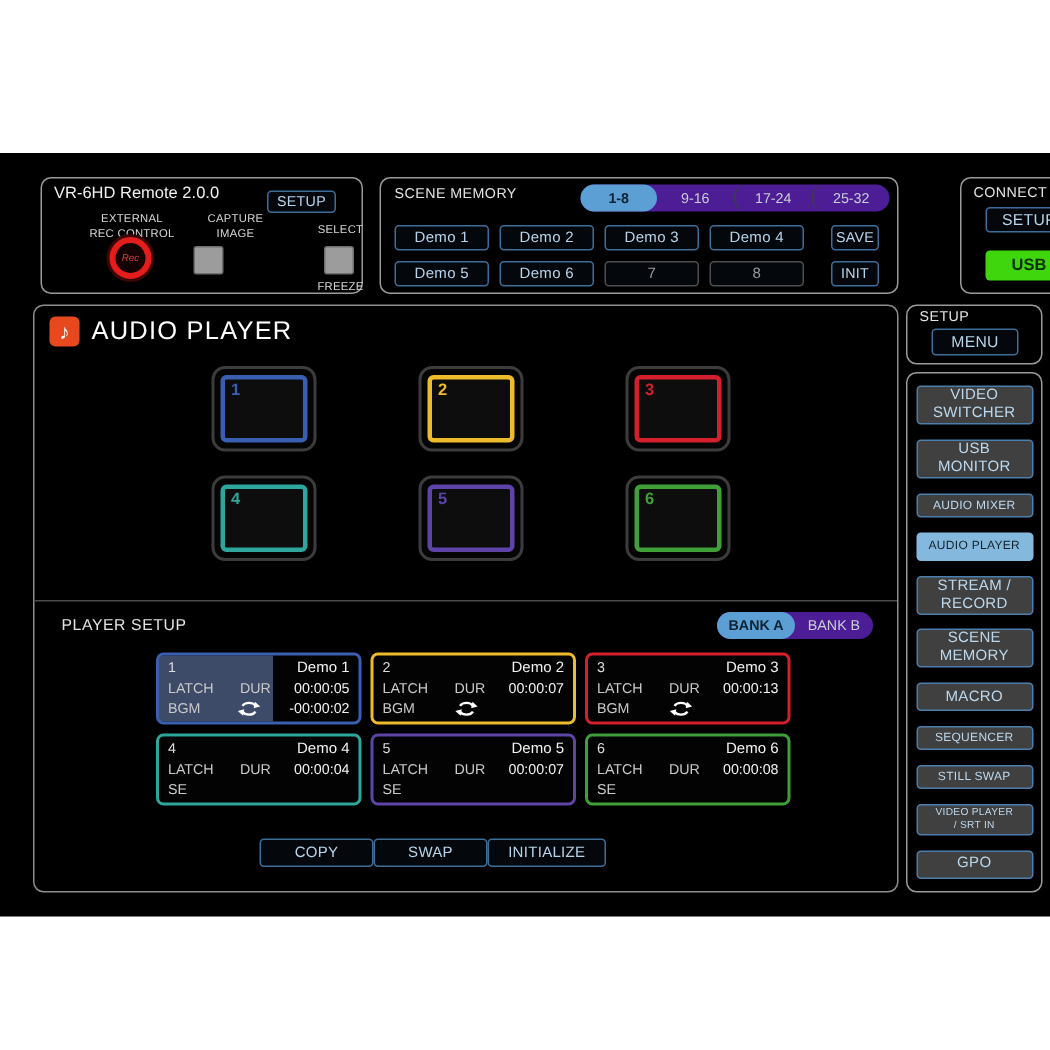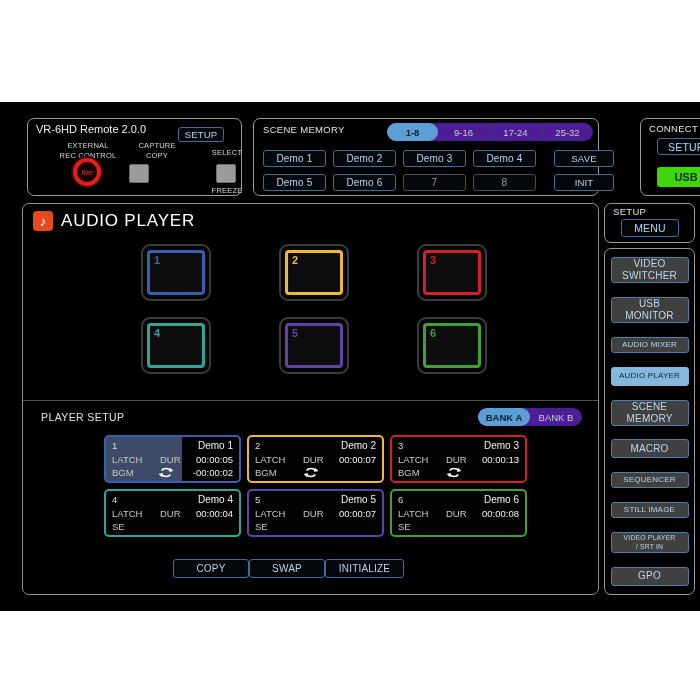--- a/index.html
+++ b/index.html
@@ -32,21 +32,21 @@
   .seg { position:absolute; display:flex; background:#4c1d95; border-radius:9px; height:18px; align-items:center; }
   .scene-seg { right:5px; top:4px; width:206px; }
   .seg-item { flex:1; height:18px; display:flex; align-items:center; justify-content:center;
               font-size:9.5px; color:#c9ced3; border-radius:9px; }
   .seg-item.divided { border-left:1px solid #3c4045; }
   .seg-item.seg-selected { background:var(--accent-blue,#5b9fd4); color:#0d2233; border-left:none; font-weight:bold; }
   .scene-rows { position:absolute; left:9px; top:31px; display:flex; flex-direction:column; gap:7px; }
   .scene-row { display:flex; gap:7px; }
   .scene-slot { width:63px; height:17px; font-size:10px; }
   .scene-slot.empty { border-color:#4e4e4e; color:#999; }
-  .scene-side { width:60px; height:17px; margin-left:11px; font-size:9.5px; }
+  .scene-side { width:32px; height:17px; margin-left:11px; font-size:9.5px; }
 
   
   .connect-panel { left:640px; top:16px; width:91px; height:78px; }
   .connect-setup-btn { position:absolute; left:16px; top:19px; width:58px; height:17px; font-size:10.5px; }
   .usb-btn { position:absolute; left:16px; top:48px; width:58px; height:20px; display:flex; align-items:center;
              justify-content:center; background:var(--usb-green,#3fd60e); color:#063000; font-size:11px;
              border-radius:3px; font-weight:bold; }
   .setup-panel { left:604px; top:101px; width:91px; height:40px; }
   .menu-btn { position:absolute; left:16px; top:15px; width:58px; height:18px; font-size:10.5px; }
 
@@ -108,21 +108,21 @@
 
     <div class="panel device-panel">
       <div class="device-title">VR-6HD Remote 2.0.0</div>
       <div class="bbtn dev-setup-btn">SETUP</div>
       <div class="small-label pre" style="left:14px; top:22px; width:92px;">EXTERNAL
 REC CONTROL</div>
       <div class="rec-btn">
         <span class="rec-text">Rec</span>
       </div>
       <div class="small-label pre" style="left:98px; top:22px; width:62px;">CAPTURE
-COPY</div>
+IMAGE</div>
       <div class="gray-square" style="left:101px; top:45px;"></div>
       <div class="small-label" style="left:169px; top:29px; width:60px;">SELECT</div>
       <div class="gray-square" style="left:188px; top:45px;"></div>
       <div class="small-label" style="left:169px; top:67px; width:60px;">FREEZE</div>
     </div>
 
     <div class="panel scene-panel">
       <div class="panel-title" style="left:9px; top:5px;">SCENE MEMORY</div>
       <div class="seg scene-seg">
         <div class="seg-item seg-selected">1-8</div>
@@ -159,25 +159,27 @@
       <div class="bbtn menu-btn">MENU</div>
     </div>
 
     <div class="panel nav-panel">
       <div class="nav-btn h2 pre">VIDEO
 SWITCHER</div>
       <div class="nav-btn h2 pre">USB
 MONITOR</div>
       <div class="nav-btn hs sm">AUDIO MIXER</div>
       <div class="nav-btn h1 sm selected">AUDIO PLAYER</div>
+      <div class="nav-btn h2 pre">STREAM /
+RECORD</div>
       <div class="nav-btn h2 pre">SCENE
 MEMORY</div>
       <div class="nav-btn h1">MACRO</div>
       <div class="nav-btn hs sm">SEQUENCER</div>
-      <div class="nav-btn hs sm">STILL IMAGE</div>
+      <div class="nav-btn hs sm">STILL SWAP</div>
       <div class="nav-btn ht tiny pre">VIDEO PLAYER
 / SRT IN</div>
       <div class="nav-btn h1">GPO</div>
     </div>
 
     <div class="panel main-panel">
       <div class="ap-header">
         <div class="note-icon">♪</div>
         <div class="ap-title">AUDIO PLAYER</div>
       </div>

